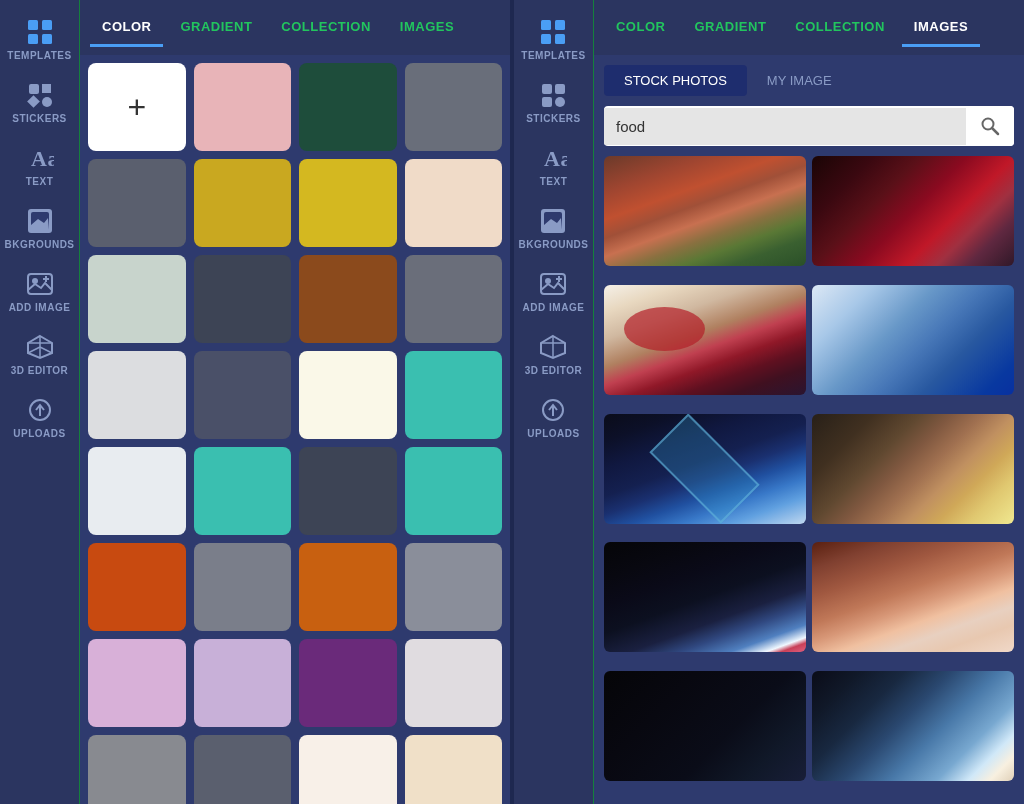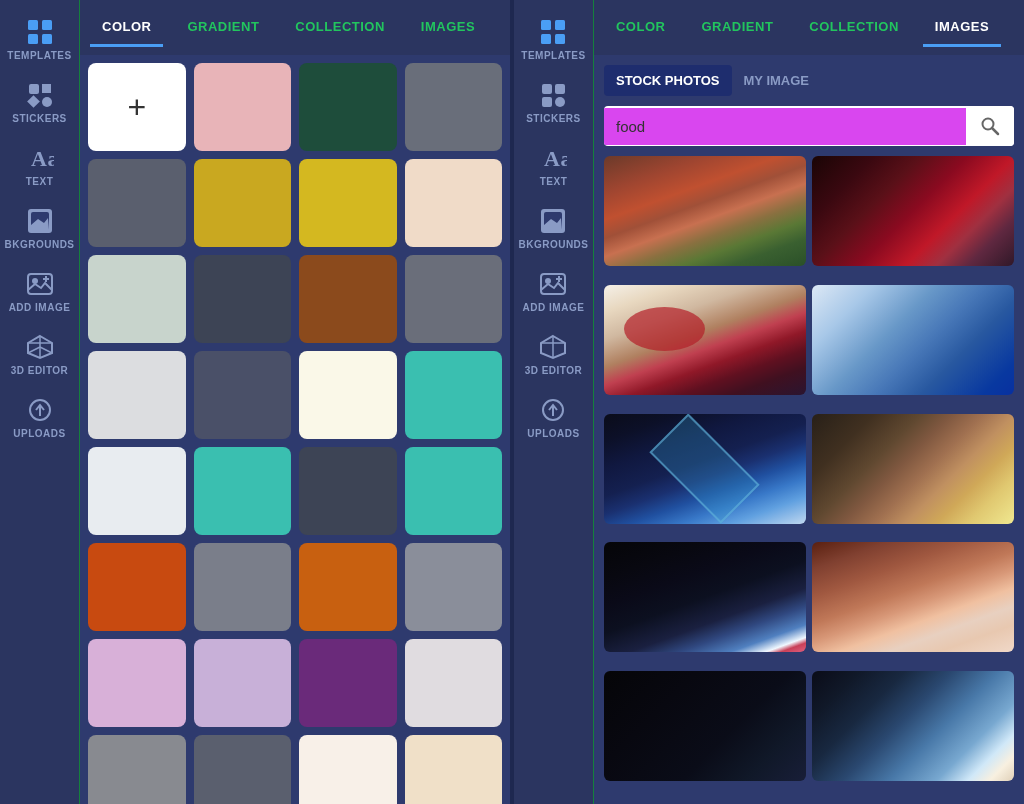--- a/index.html
+++ b/index.html
@@ -58,21 +58,21 @@
       flex-direction: column;
       background: #2e3a6e;
     }
 
     .top-nav {
       display: flex;
       align-items: center;
       background: #2b3560;
       padding: 0 10px;
       height: 55px;
-      gap: 12px;
+      gap: 5px;
     }
 
     .nav-tab {
       color: #22c55e;
       font-size: 13px;
       font-weight: bold;
       padding: 10px 12px;
       cursor: pointer;
       letter-spacing: 0.5px;
       border-bottom: 3px solid transparent;
@@ -132,23 +132,23 @@
 
     
     .photo-tabs {
       display: flex;
       align-items: center;
       padding: 10px 10px 0 10px;
       gap: 0;
     }
 
     .photo-tab {
-      padding: 8px 12px;
+      padding: 8px 20px;
       font-size: 13px;
-      font-weight: bold;
+      font-weight: normal;
       cursor: pointer;
       border-radius: 4px;
       color: #8a9bc5;
     }
 
     .photo-tab.active {
       background: #1e2d6e;
       color: #ffffff;
     }
 
@@ -162,21 +162,21 @@
       overflow: hidden;
     }
 
     .search-input {
       flex: 1;
       border: none;
       outline: none;
       padding: 10px 12px;
       font-size: 15px;
       color: #333;
-      background: #d946ef;
+      background: #e5e5e5;
     }
 
     .search-btn {
       background: #ffffff;
       border: none;
       padding: 10px 14px;
       cursor: pointer;
       display: flex;
       align-items: center;
       justify-content: center;

